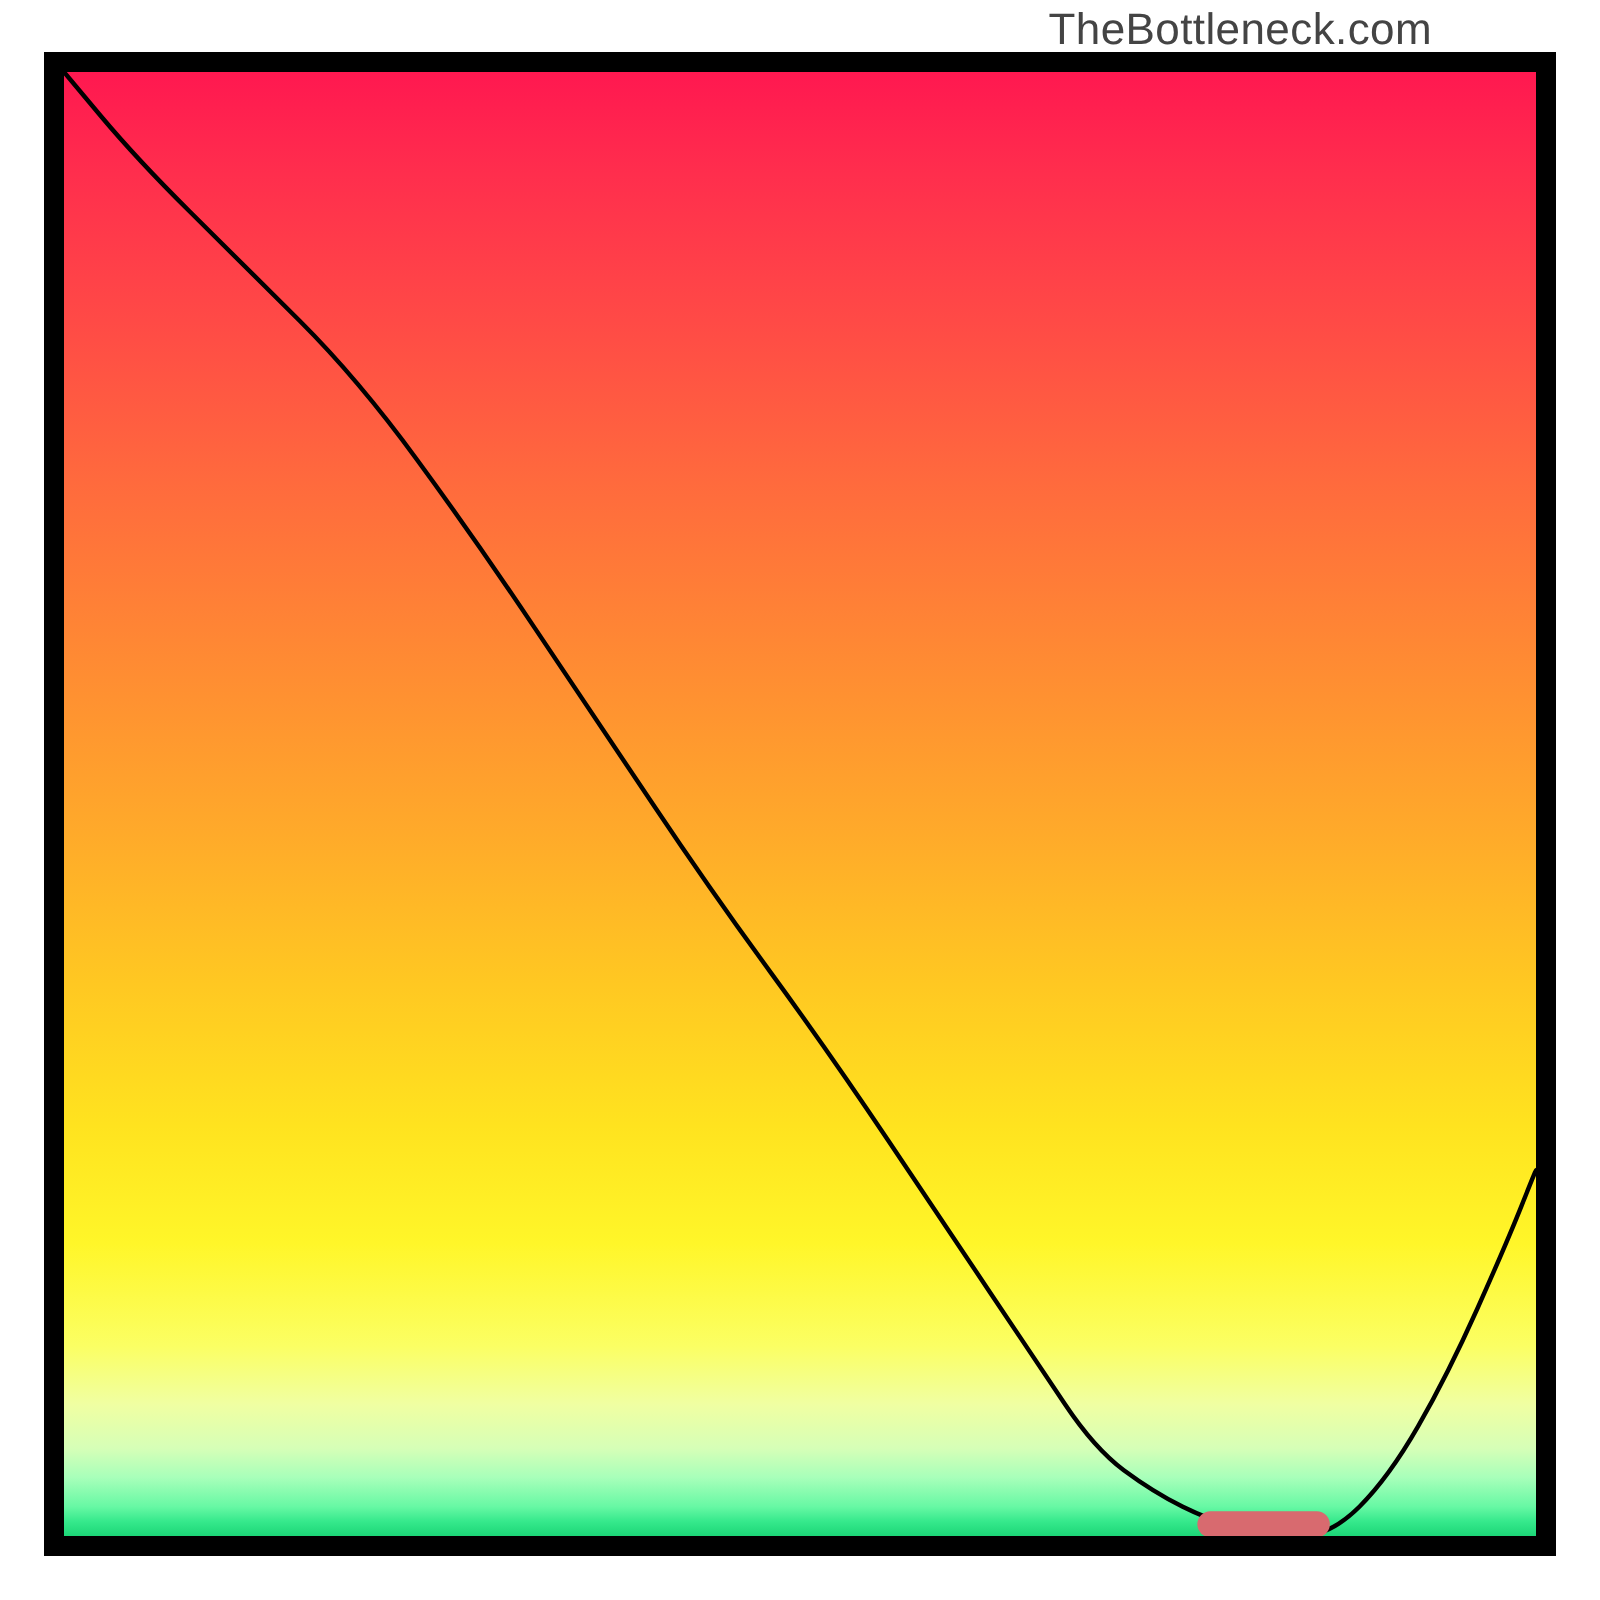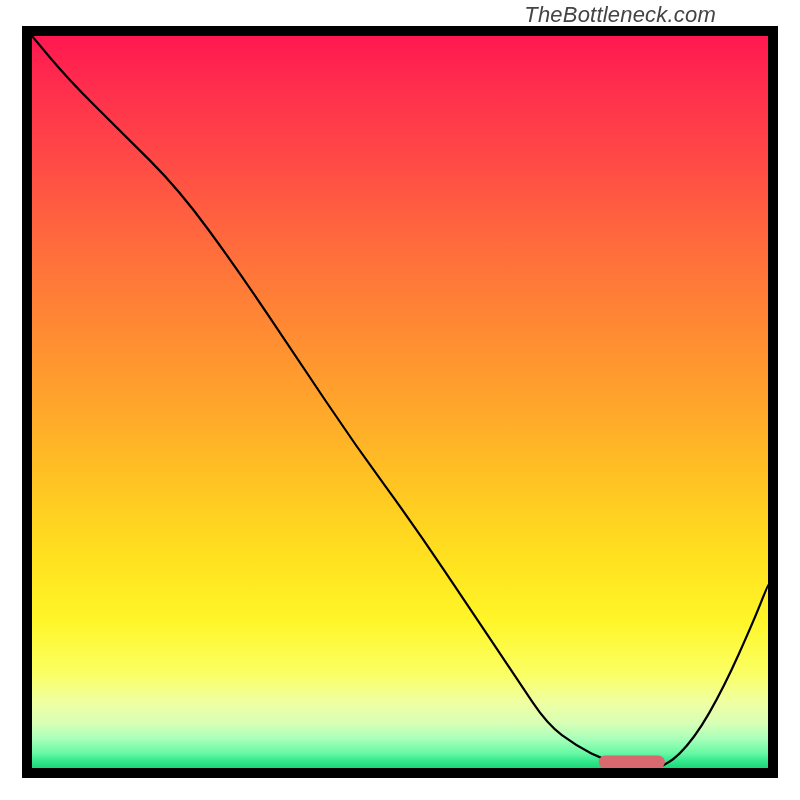--- a/index.html
+++ b/index.html
@@ -7,21 +7,20 @@
     padding: 0;
     width: 800px;
     height: 800px;
     background: #ffffff;
     font-family: Arial, Helvetica, sans-serif;
   }
   .container {
     position: relative;
     width: 724px;
     height: 800px;
-    font-style: italic;
   }
   .watermark {
     position: absolute;
     top: 2px;
     right: 8px;
     color: #444444;
     font-size: 22px;
     font-weight: 500;
     letter-spacing: 0.2px;
   }

